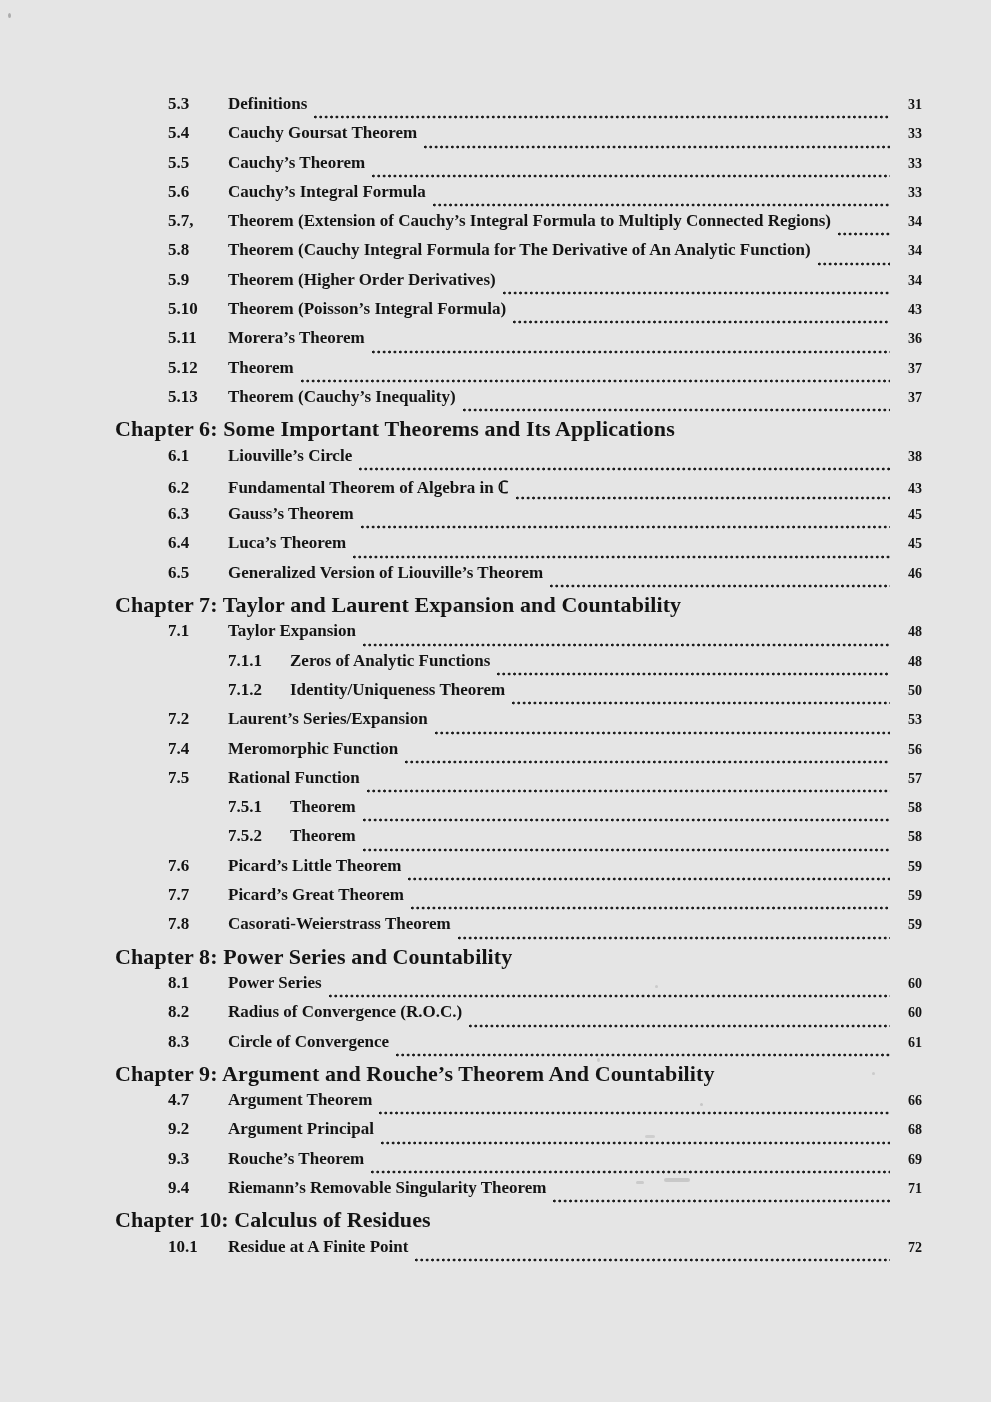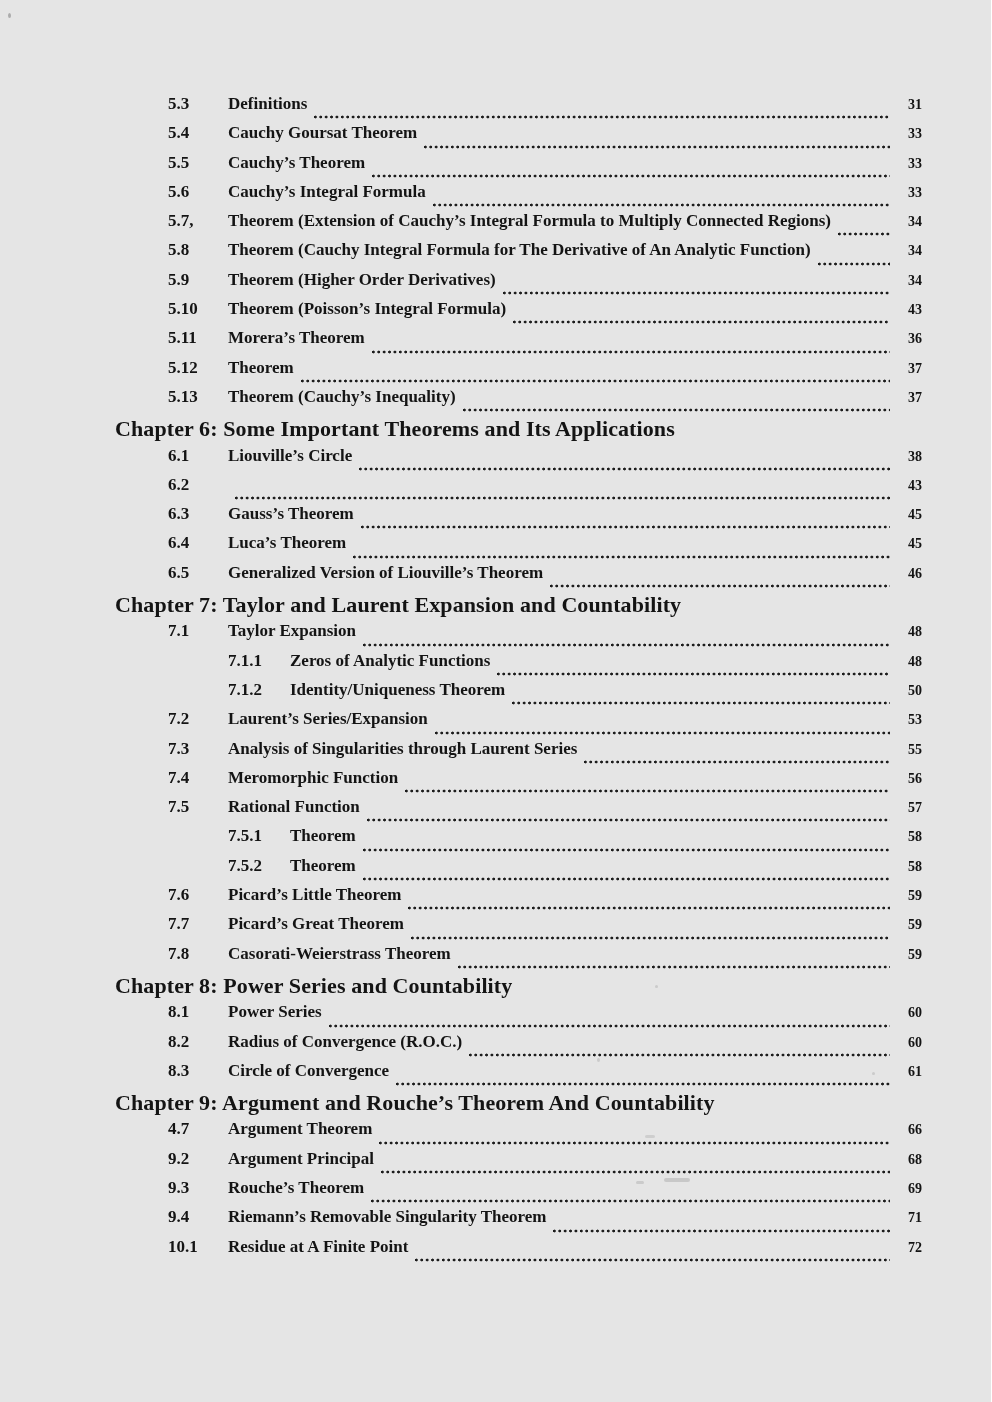--- a/index.html
+++ b/index.html
@@ -155,20 +155,21 @@
         <span class="chapter-title">Chapter 6: Some Important Theorems and Its Applications</span>
       </div>
       <div class="row item">
         <span class="num">6.1</span>
         <span class="title">Liouville’s Circle</span>
         <span class="dots"></span>
         <span class="page-num">38</span>
       </div>
       <div class="row item">
         <span class="num">6.2</span>
+        <span class="title">Fundamental Theorem of Algebra in ℂ</span>
         <span class="dots"></span>
         <span class="page-num">43</span>
       </div>
       <div class="row item">
         <span class="num">6.3</span>
         <span class="title">Gauss’s Theorem</span>
         <span class="dots"></span>
         <span class="page-num">45</span>
       </div>
       <div class="row item">
@@ -204,26 +205,20 @@
         <span class="dots"></span>
         <span class="page-num">50</span>
       </div>
       <div class="row item">
         <span class="num">7.2</span>
         <span class="title">Laurent’s Series/Expansion</span>
         <span class="dots"></span>
         <span class="page-num">53</span>
       </div>
       <div class="row item">
-        <span class="num">7.3</span>
-        <span class="title">Analysis of Singularities through Laurent Series</span>
-        <span class="dots"></span>
-        <span class="page-num">55</span>
-      </div>
-      <div class="row item">
         <span class="num">7.4</span>
         <span class="title">Meromorphic Function</span>
         <span class="dots"></span>
         <span class="page-num">56</span>
       </div>
       <div class="row item">
         <span class="num">7.5</span>
         <span class="title">Rational Function</span>
         <span class="dots"></span>
         <span class="page-num">57</span>
@@ -298,20 +293,23 @@
         <span class="num">9.3</span>
         <span class="title">Rouche’s Theorem</span>
         <span class="dots"></span>
         <span class="page-num">69</span>
       </div>
       <div class="row item">
         <span class="num">9.4</span>
         <span class="title">Riemann’s Removable Singularity Theorem</span>
         <span class="dots"></span>
         <span class="page-num">71</span>
+      </div>
+      <div class="row chapter">
+        <span class="chapter-title">Chapter 10: Calculus of Residues</span>
       </div>
       <div class="row item">
         <span class="num">10.1</span>
         <span class="title">Residue at A Finite Point</span>
         <span class="dots"></span>
         <span class="page-num">72</span>
       </div>
     </div>
   <div class="speck s1"></div>
   <div class="speck s2"></div>

